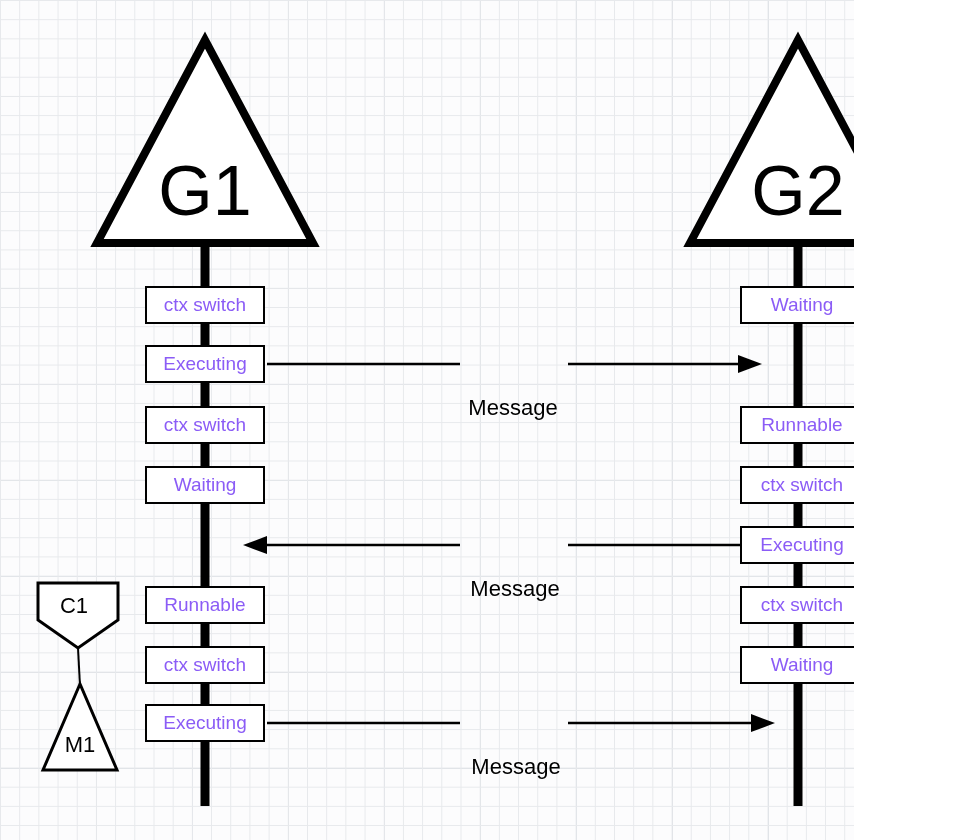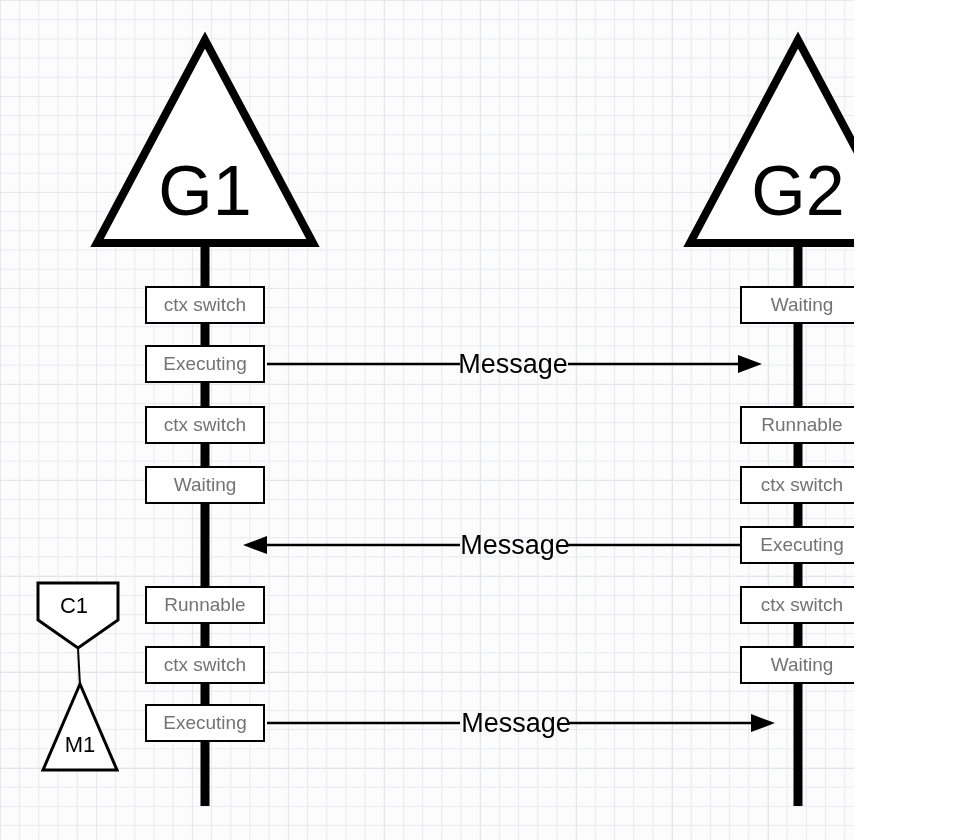--- a/index.html
+++ b/index.html
@@ -41,35 +41,36 @@
     position: absolute;
     width: 120px;
     height: 38px;
     box-sizing: border-box;
     background: #ffffff;
     border: 2px solid #000000;
     display: flex;
     align-items: center;
     justify-content: center;
     font-size: 19px;
-    color: #737373;
+    color: #8b5cf6;
     white-space: nowrap;
   }
   .state-box.g1 { left: 145px; }
   .state-box.g2 { left: 740px; width: 124px; }
   .msg-label {
     position: absolute;
     width: 130px;
     height: 30px;
     display: flex;
     align-items: center;
     justify-content: center;
-    font-size: 27px;
+    font-size: 22px;
     color: #000000;
     white-space: nowrap;
+    margin-top: 44px;
   }
 </style>
 </head>
 <body>
 
 <div class="canvas">
 
   <svg class="layer" width="958" height="840" viewBox="0 0 958 840">
 
     <line x1="205" y1="240" x2="205" y2="806" stroke="#000000" stroke-width="9"></line>

